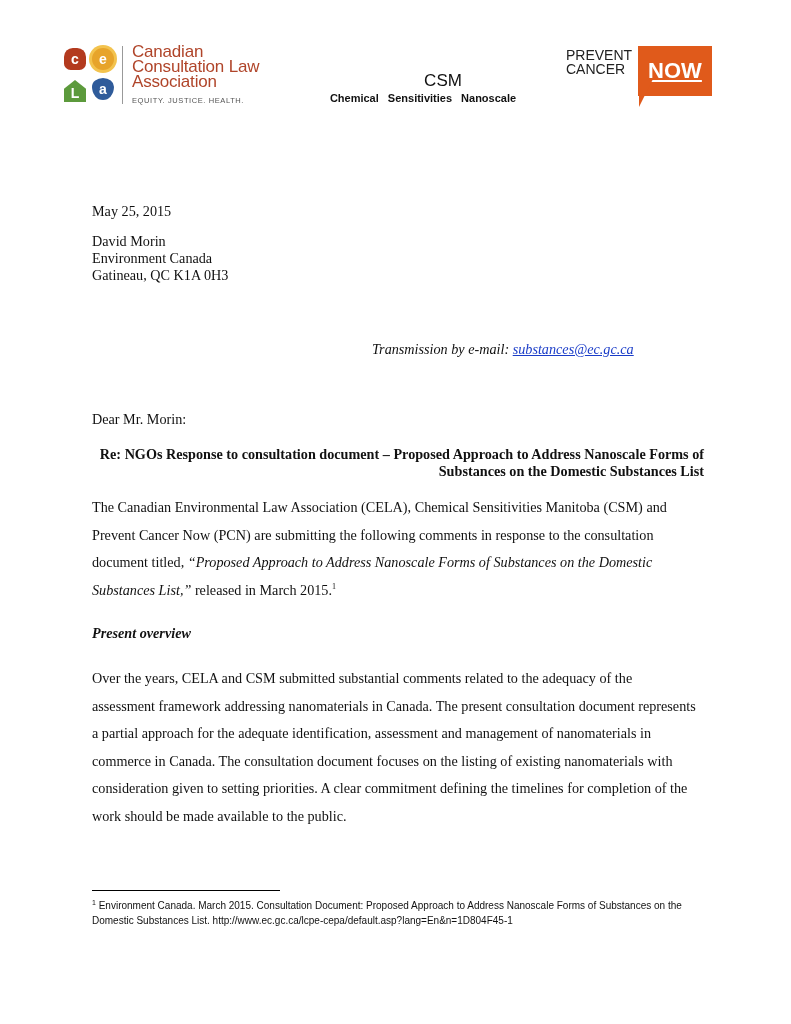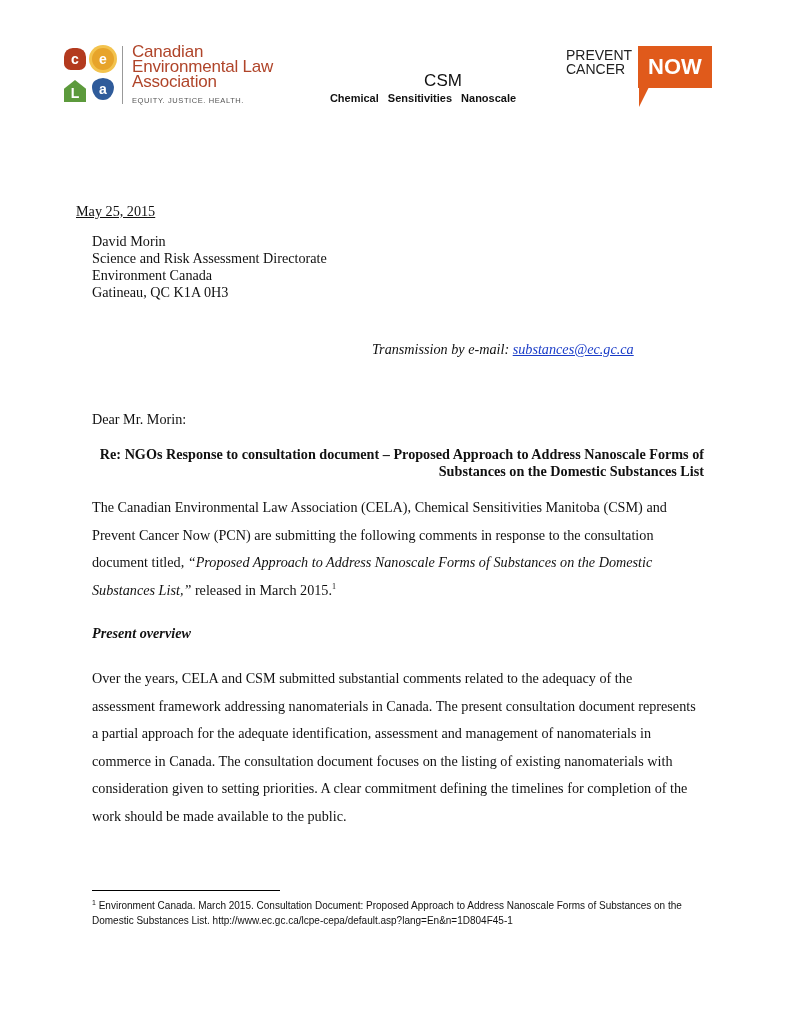--- a/index.html
+++ b/index.html
@@ -19,21 +19,21 @@
   .cela-tag { position: absolute; left: 70px; top: 54px; color: #555; font-family: "Liberation Sans", sans-serif; font-size: 7.5px; letter-spacing: 0.6px; white-space: nowrap; }
 
   
   .csm-logo { left: 308px; top: 72px; width: 230px; text-align: center; font-family: "Liberation Sans", sans-serif; color: #111; }
   .csm-abbr { font-size: 17px; line-height: 18px; padding-left: 40px; }
   .csm-full { font-size: 11px; font-weight: bold; word-spacing: 6px; margin-top: 2px; }
 
   
   .pcn-logo { left: 566px; top: 46px; width: 150px; height: 64px; font-family: "Liberation Sans", sans-serif; }
   .pcn-text { position: absolute; left: 0; top: 2px; font-size: 14px; line-height: 14px; color: #222; }
-  .pcn-now { position: absolute; left: 72px; top: 0; width: 74px; height: 42px; background: #e05a1b; color: #fff; font-weight: bold; font-size: 22px; display: flex; align-items: center; justify-content: center; }
+  .pcn-now { position: absolute; left: 72px; top: 0; width: 74px; height: 50px; background: #e05a1b; color: #fff; font-weight: bold; font-size: 22px; display: flex; align-items: center; justify-content: center; text-decoration: underline; }
   .pcn-tail { position: absolute; left: 73px; top: 33px; width: 0; height: 0; border-left: 0 solid transparent; border-right: 14px solid transparent; border-top: 28px solid #e05a1b; }
 
   
   .txt { font-size: 14.2px; line-height: 17px; white-space: nowrap; }
   .para { font-size: 14.2px; line-height: 27.5px; width: 610px; }
   .para p { margin: 0; }
   .bold { font-weight: bold; }
   .ital { font-style: italic; }
   a.email { color: #1a3cc8; text-decoration: underline; }
   sup { font-size: 8px; vertical-align: 6px; line-height: 0; }
@@ -56,21 +56,21 @@
     <div class="ic ic-l">
         <span>L</span>
       </div>
     <div class="ic ic-a">
         <span>a</span>
       </div>
   </div>
   <div class="cela-sep"></div>
   <div class="cela-name">
     <div>Canadian</div>
-    <div>Environmental Law</div>
+    <div>Consultation Law</div>
     <div>Association</div>
   </div>
   <div class="cela-tag">EQUITY. JUSTICE. HEALTH.</div>
 </div>
 
 <div class="abs csm-logo">
   <div class="csm-abbr">CSM</div>
   <div class="csm-full">Chemical Sensitivities Nanoscale</div>
 </div>
 
@@ -78,25 +78,24 @@
   <div class="pcn-text">
     <div>PREVENT</div>
     <div>CANCER</div>
   </div>
   <div class="pcn-now">
       <span>NOW</span>
     </div>
   <div class="pcn-tail"></div>
 </div>
 
-<div class="abs txt" style="left:76px; top:203px;text-decoration:underline;">May 25, 2015</div>
+<div class="abs txt" style="left:92px; top:203px;">May 25, 2015</div>
 
 <div class="abs txt" style="left:92px; top:233px;">
   <div>David Morin</div>
-  <div>Science and Risk Assessment Directorate</div>
   <div>Environment Canada</div>
   <div>Gatineau, QC K1A 0H3</div>
 </div>
 
 <div class="abs txt ital" style="left:372px; top:335px;margin-top:6px;">
   <span>Transmission by e-mail: </span><a class="email">substances@ec.gc.ca</a>
 </div>
 
 <div class="abs txt" style="left:92px; top:411px;">Dear Mr. Morin:</div>
 

